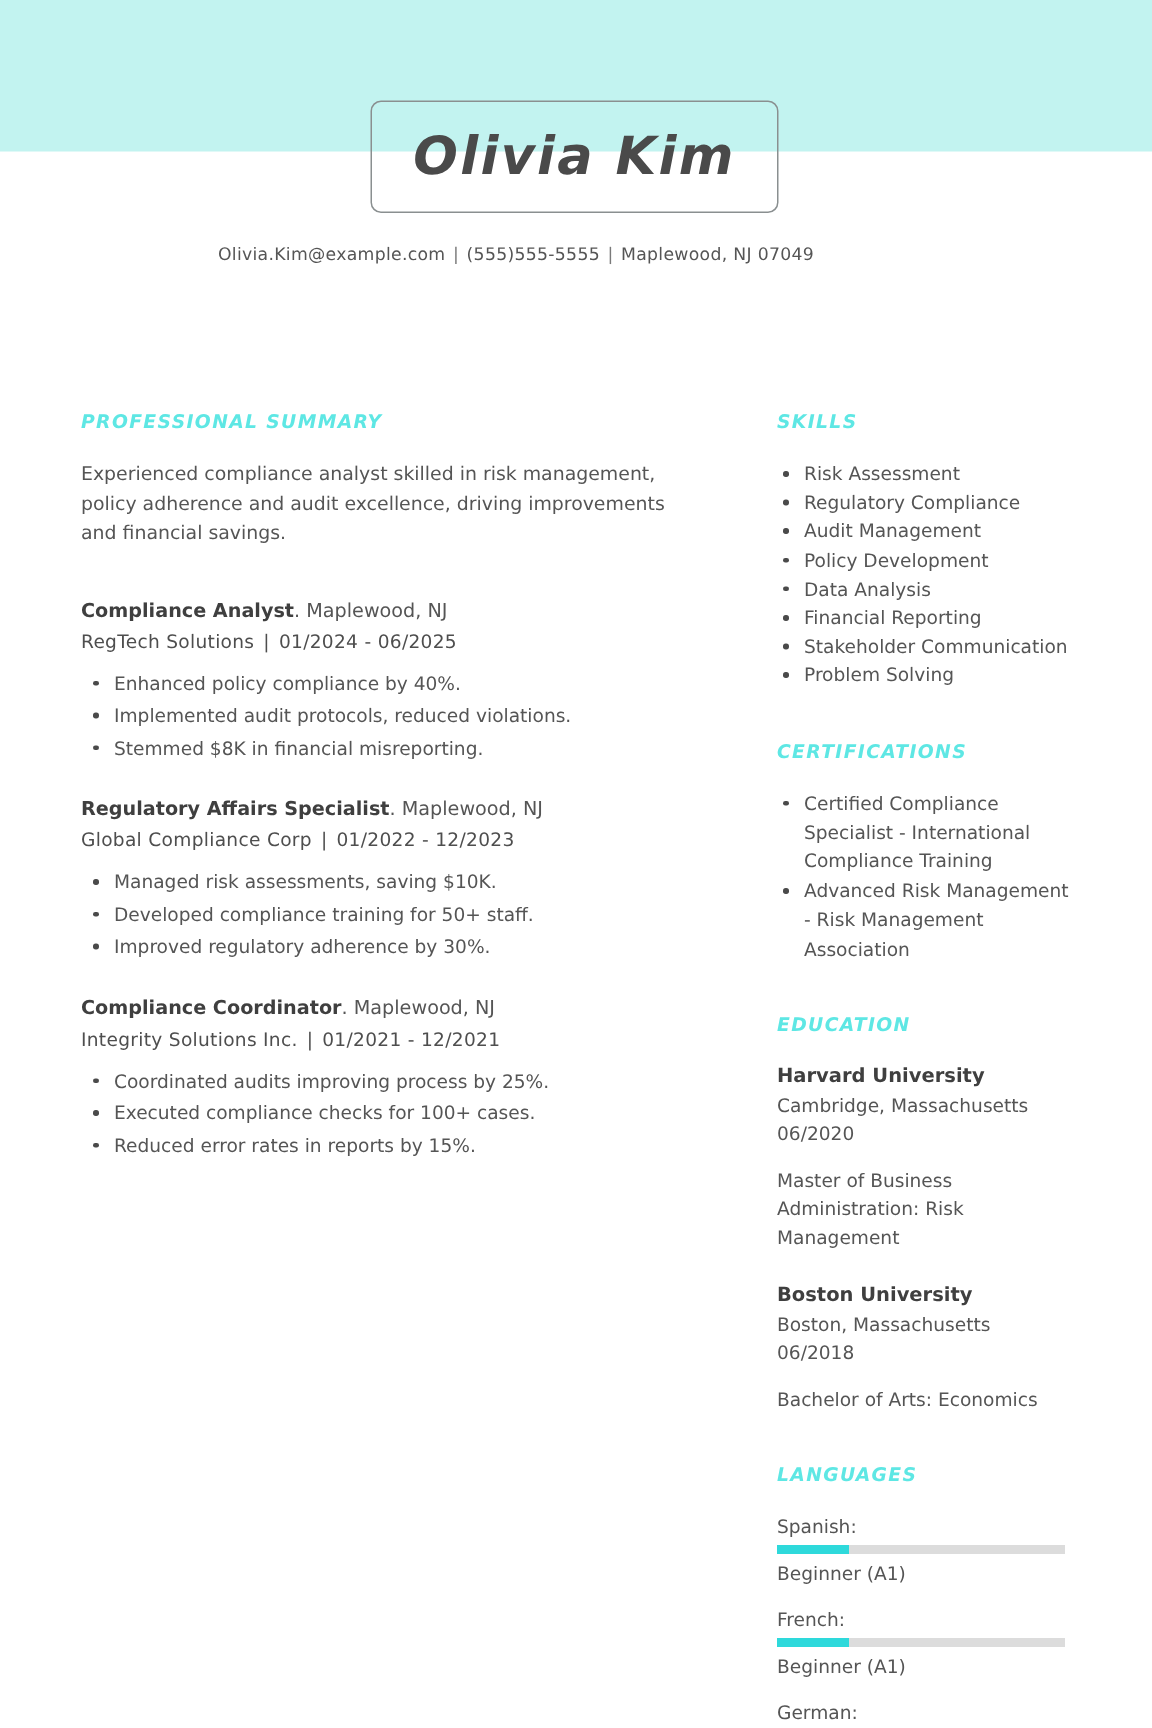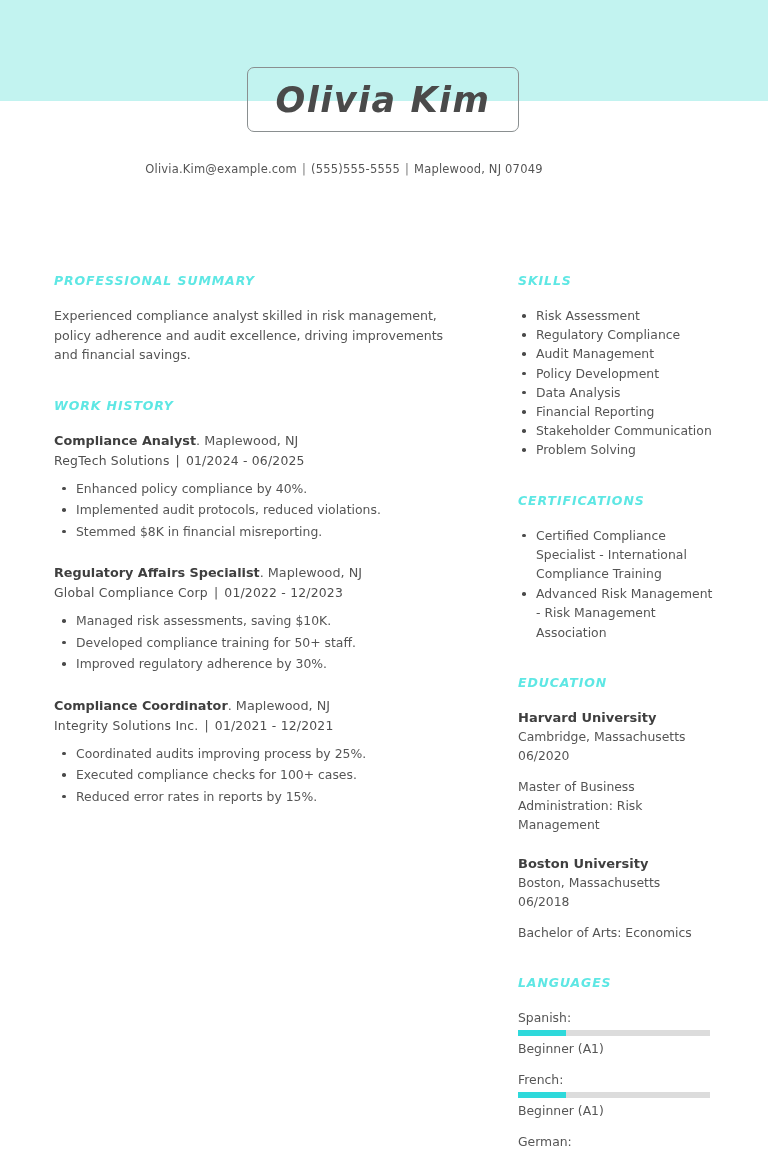--- a/index.html
+++ b/index.html
@@ -22,21 +22,21 @@
     top: 0;
     width: 768px;
     height: 101px;
     background: #c2f3f0;
   }
   .name-box {
     position: absolute;
     left: 247px;
     top: 67px;
     width: 272px;
-    height: 65px;
+    height: 75px;
     box-sizing: border-box;
     border: 1.5px solid #8a8f90;
     border-radius: 7px;
     background: transparent;
     display: flex;
     align-items: center;
     justify-content: center;
   }
   .name-text {
     font-family: "DejaVu Sans", sans-serif;
@@ -264,21 +264,20 @@
 <div class="columns">
 
   <div class="col-left">
 
     <div class="section-block">
       <div class="section-heading">PROFESSIONAL SUMMARY</div>
       <p class="summary-text">Experienced compliance analyst skilled in risk management, policy adherence and audit excellence, driving improvements and financial savings.</p>
     </div>
 
     <div class="section-block">
-      <div class="section-heading">WORK HISTORY</div>
 
       <div class="job">
         <div class="job-title-line">
           <span class="job-title">Compliance Analyst</span><span class="job-location">. Maplewood, NJ</span>
         </div>
         <div class="job-meta-line">
           <span>RegTech Solutions</span><span class="job-meta-sep">|</span><span>01/2024 - 06/2025</span>
         </div>
         <ul class="bullets">
           <li>Enhanced policy compliance by 40%.</li>

